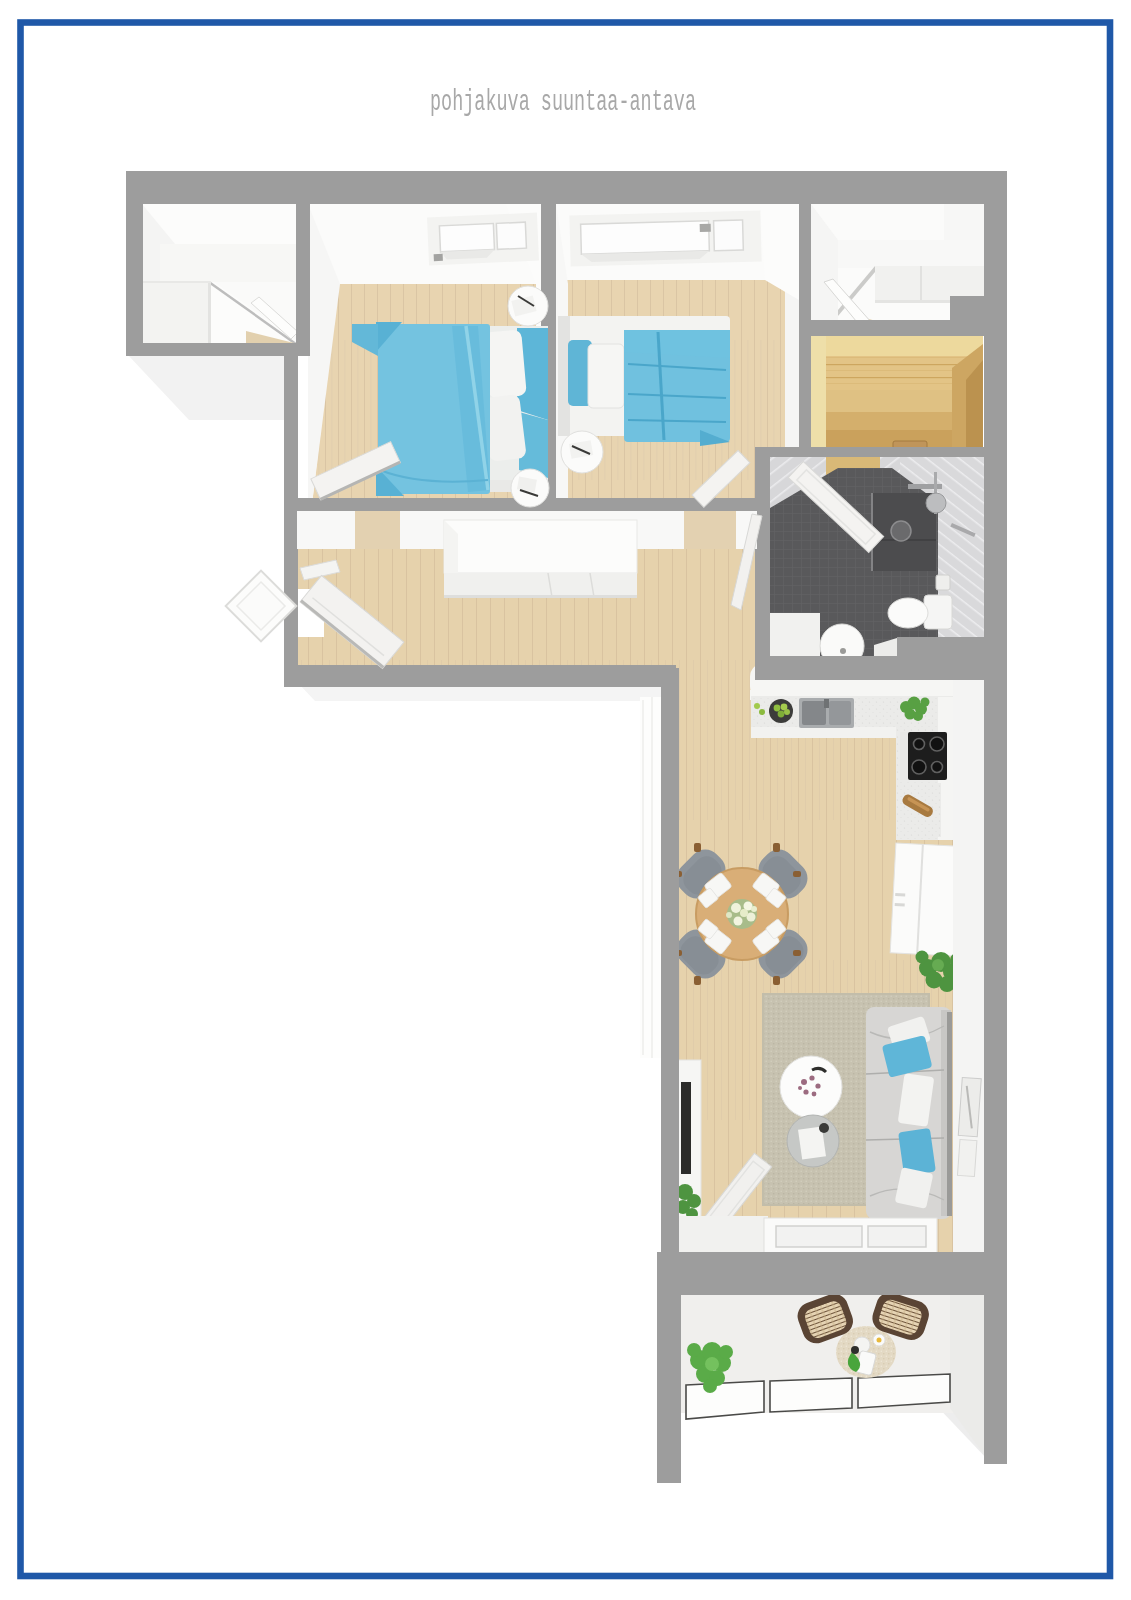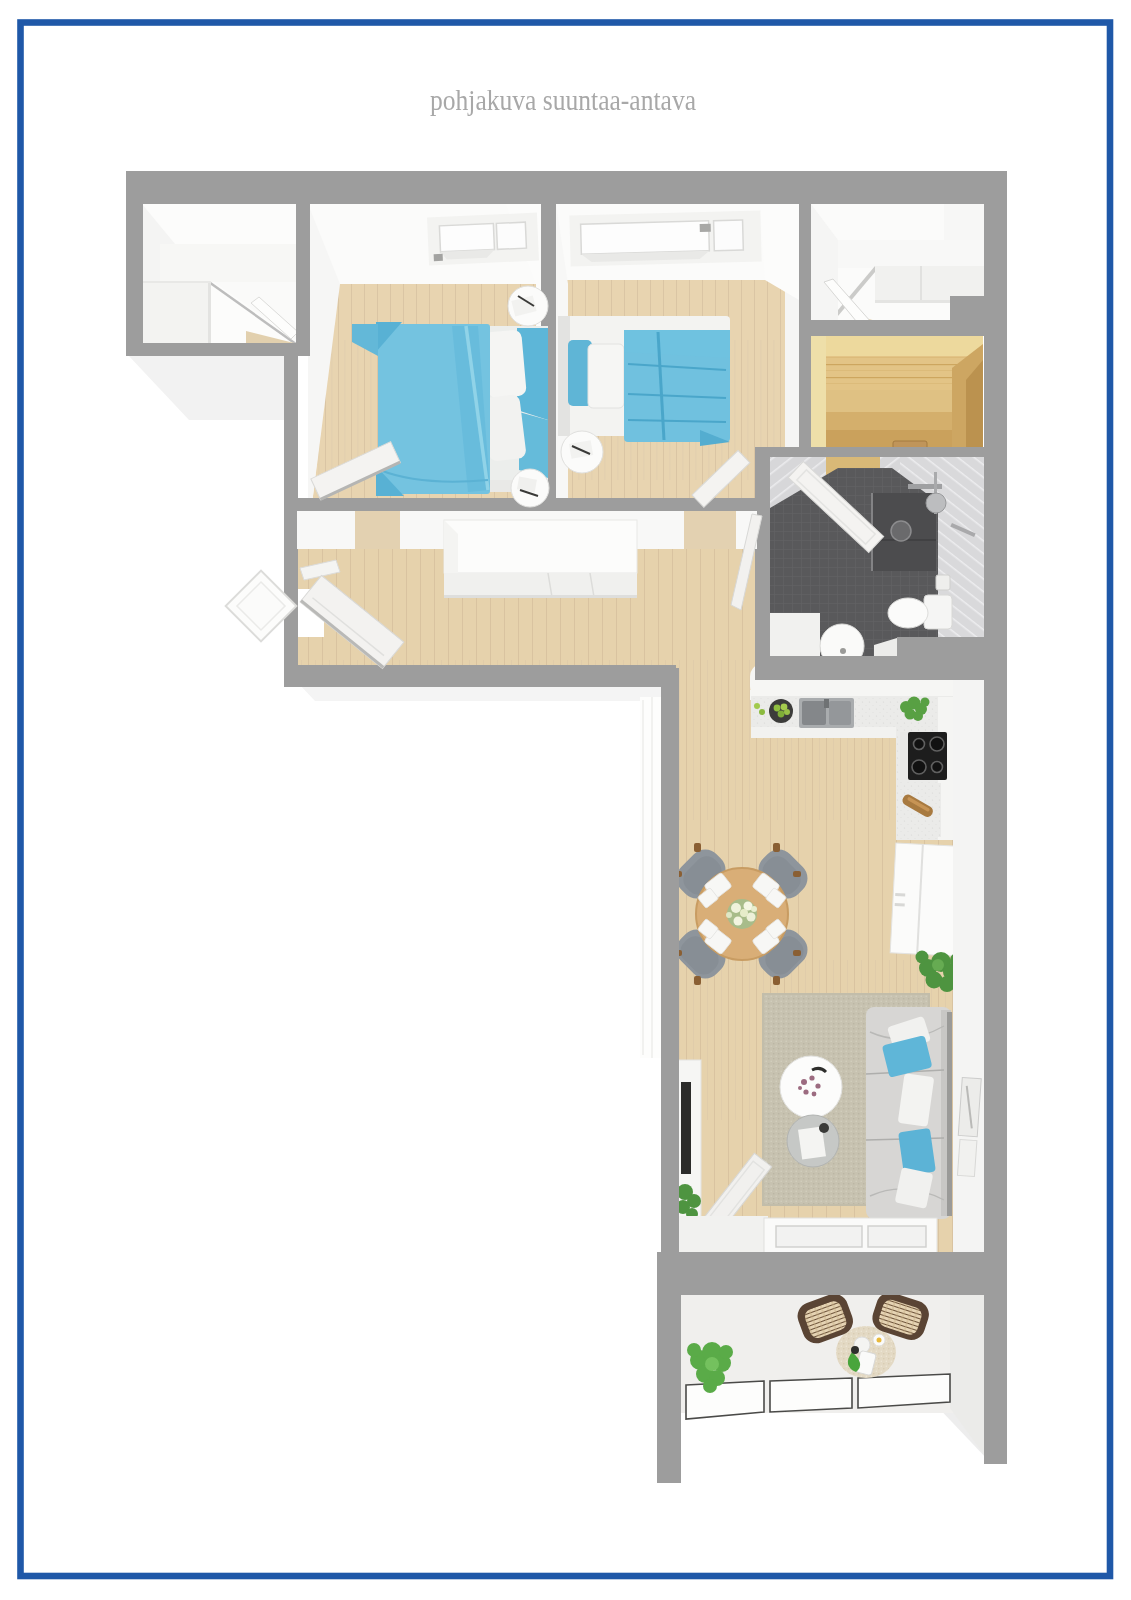--- a/index.html
+++ b/index.html
@@ -1,17 +1,17 @@
 <!DOCTYPE html>
 <html><head>
 <meta charset="utf-8">
 <style>
   html,body{margin:0;padding:0;background:#ffffff;}
   .page{position:relative;width:1131px;height:1600px;background:#1d4ed8;overflow:hidden;
-        font-family:Liberation Serif, serif;}
+        font-family:Liberation Mono, monospace;}
 </style>
 </head>
 <body>
 <div class="page">
 <svg width="1131" height="1600" viewBox="0 0 1131 1600" xmlns="http://www.w3.org/2000/svg">
 <defs>
   <pattern id="plank" width="14" height="300" patternUnits="userSpaceOnUse">
     <rect width="14" height="300" fill="#e6d2ac"></rect>
     <rect x="0" width="1" height="300" fill="#d9c3a0"></rect>
     <rect x="7" y="60" width="0.8" height="160" fill="#dfcbaa"></rect>

